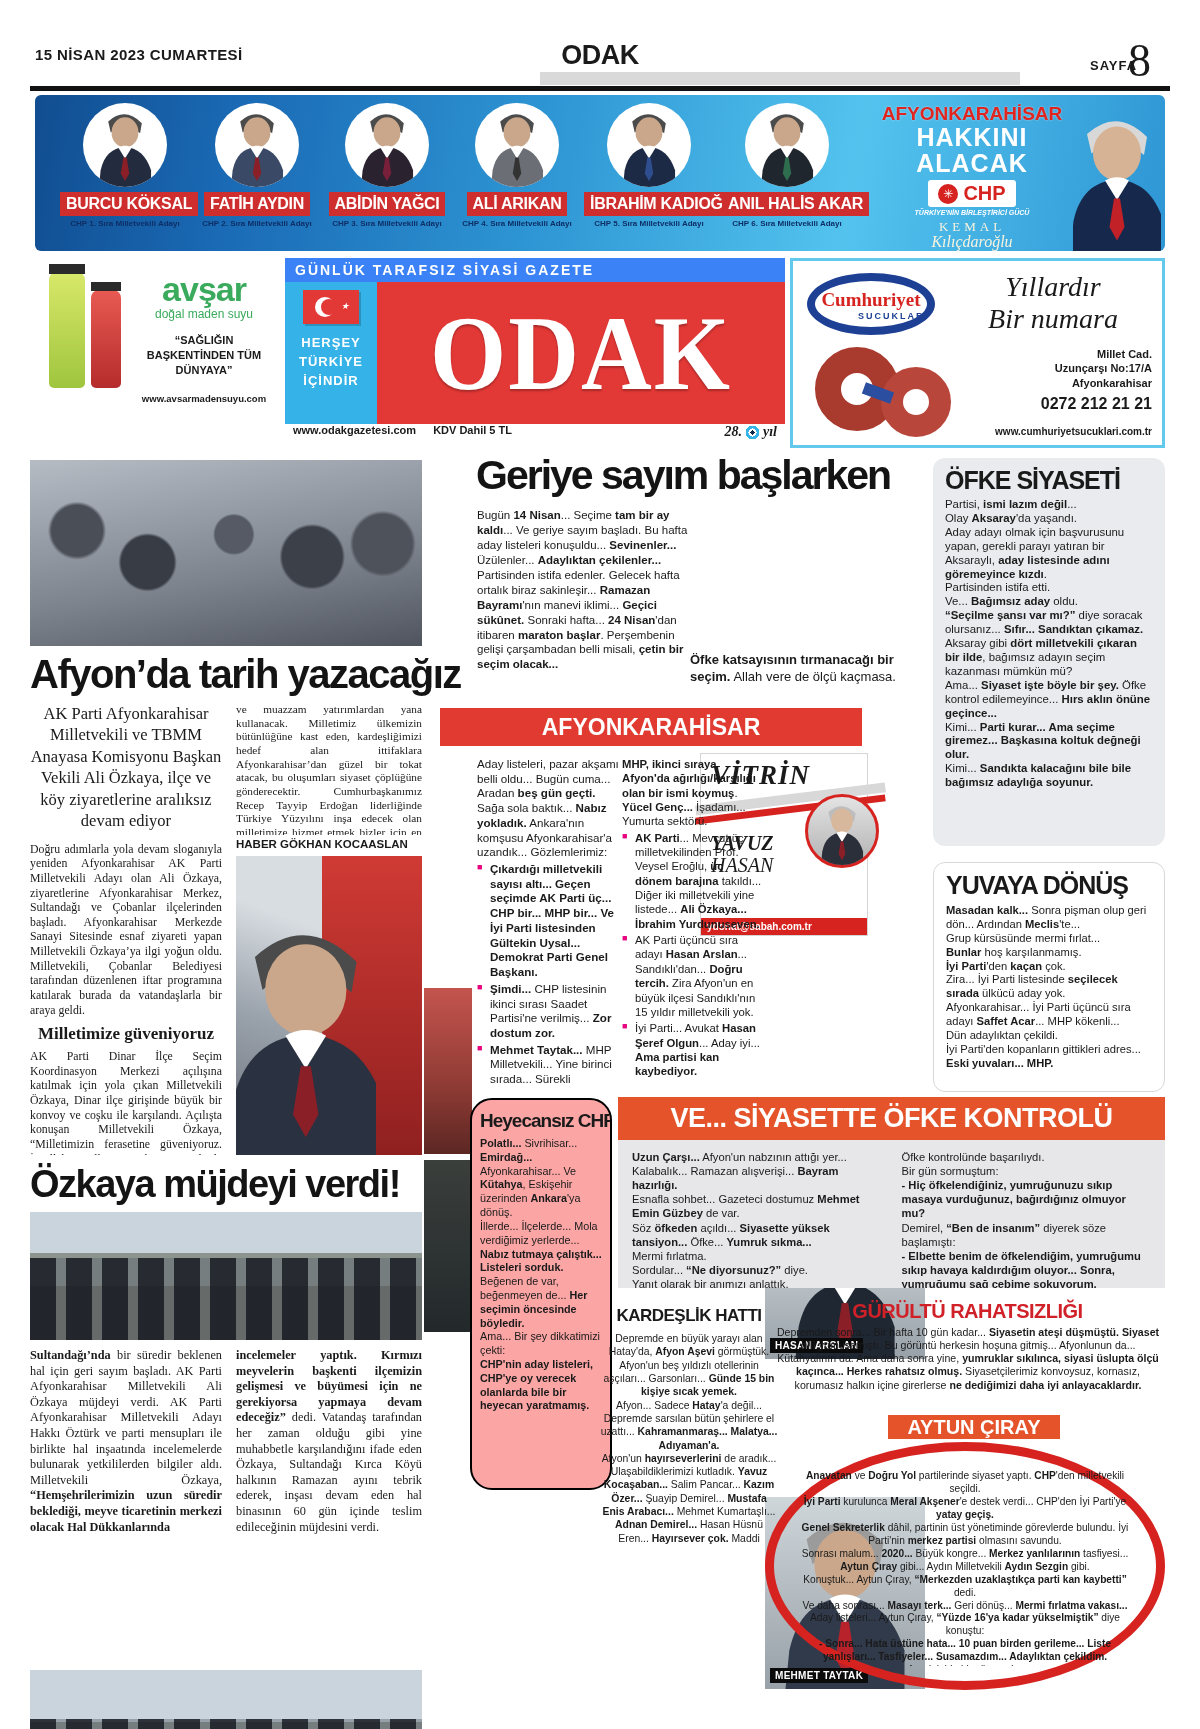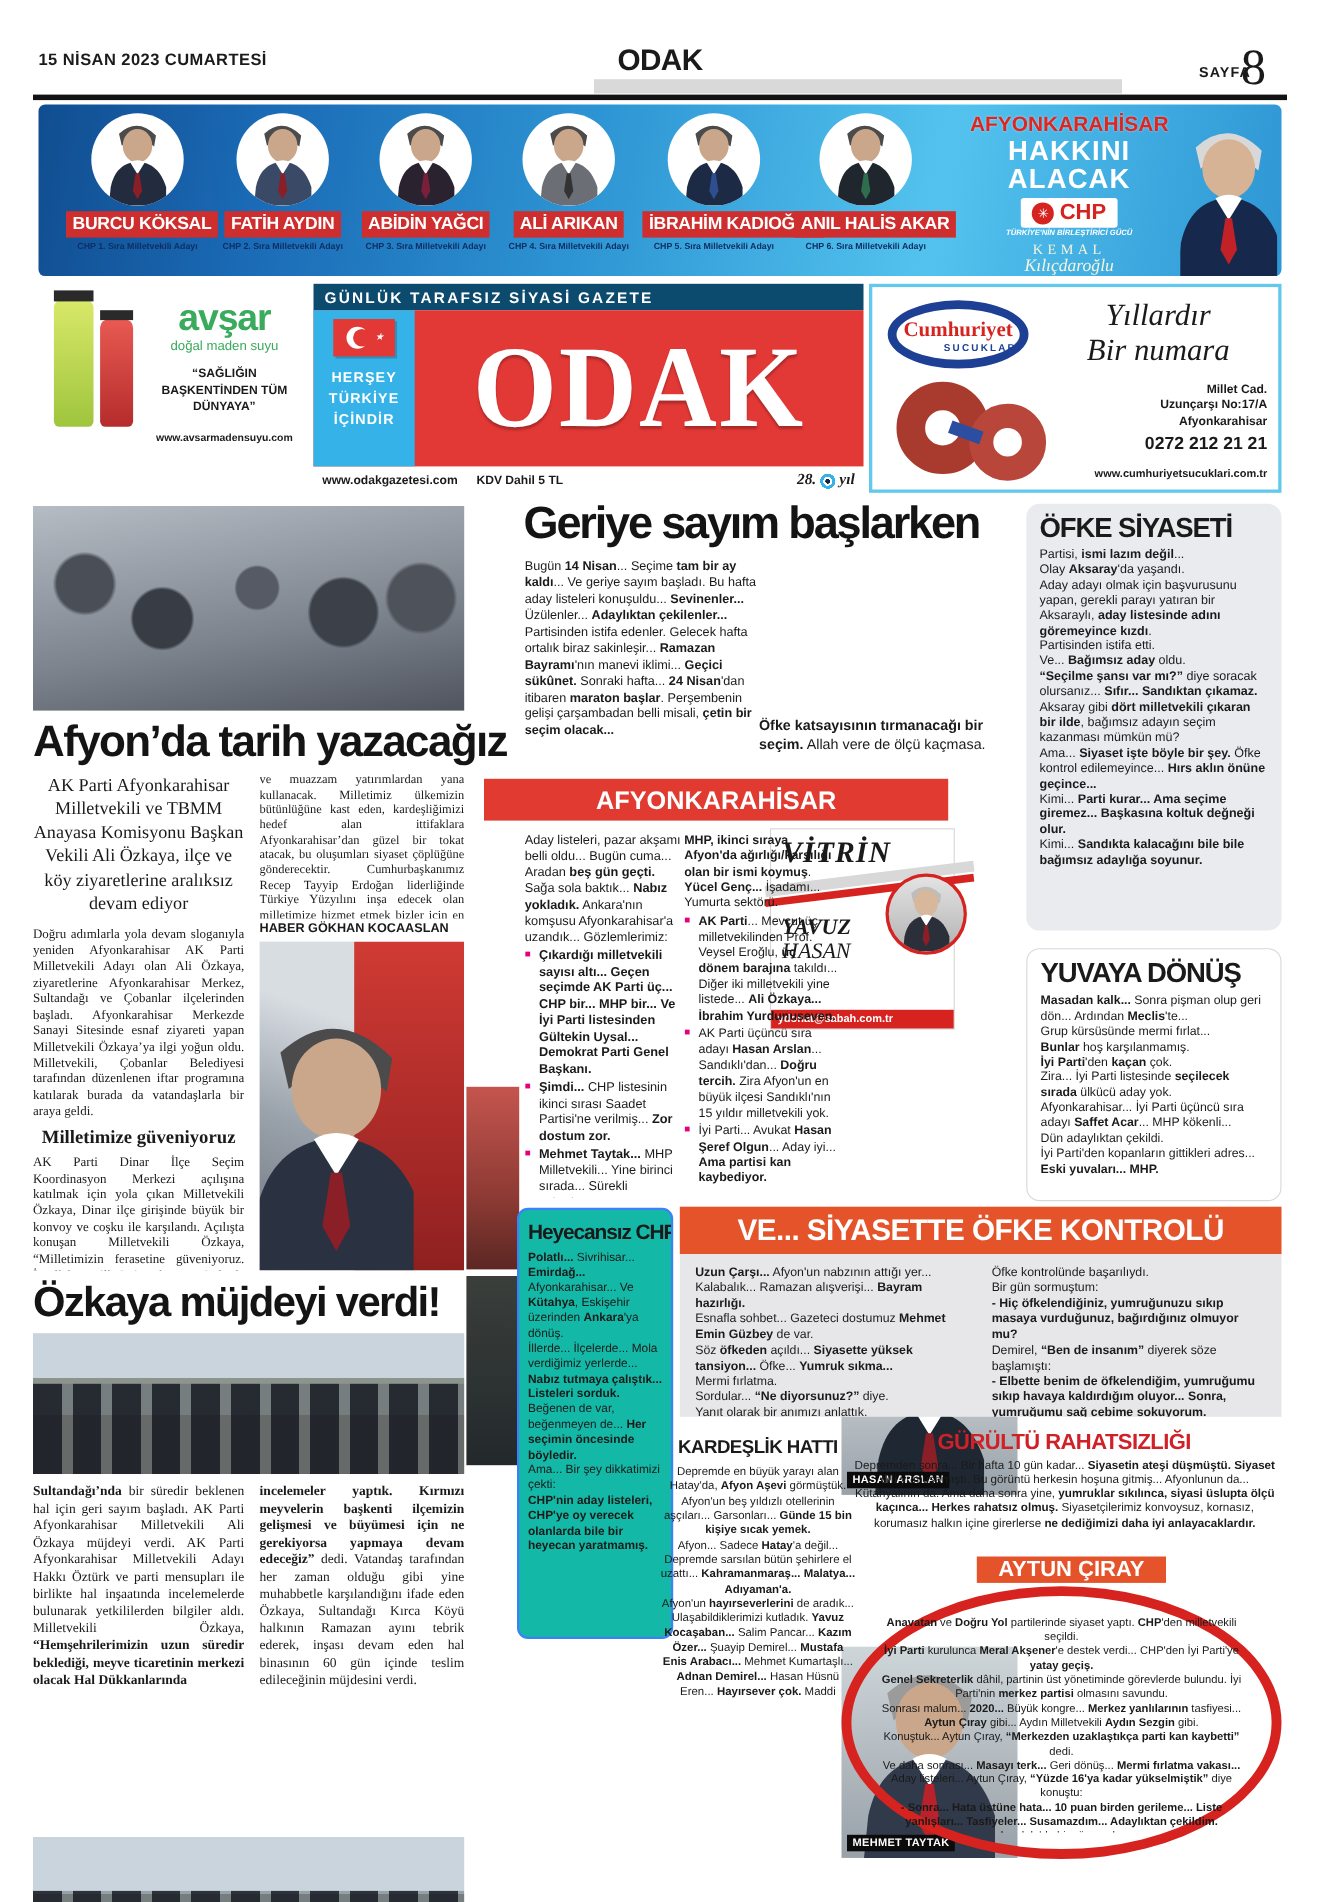--- a/index.html
+++ b/index.html
@@ -36,32 +36,32 @@
   .ph-outdoor{background:linear-gradient(#c9d4dc 0 32%,#8d948e 32% 58%,#6f7268 58% 100%);position:relative;overflow:hidden}
   .figs{position:absolute;left:0;right:0;bottom:0;height:64%;background:repeating-linear-gradient(90deg,rgba(24,28,36,.88) 0 26px,rgba(90,98,108,.45) 26px 36px)}
   .ph-flag{background:linear-gradient(200deg,#d8dde2 0 30%,#9aa2ab 60%,#6a707a);position:relative;overflow:hidden}
   .flagred{position:absolute;top:0;right:0;width:54%;height:100%;background:linear-gradient(#d03a34,#8f2020)}
   .strip1{background:linear-gradient(#c4554e,#8e3a34 60%,#5c2723)}
   .strip2{background:linear-gradient(#3a3f3c,#23282b)}
   
   .roundbox{border-radius:12px}
   .ofkebox{background:#e9ebee}
   .yuvabox{background:#fff;border:1.5px solid #d8d8d8}
-  .heybox{background:#14b8a6;border:2px solid #3b82f6;border-radius:10px}
+  .heybox{background:#fca5a5;border:2px solid #000000;border-radius:22px}
   .redband{background:#e13a30;color:#fff;display:flex;align-items:center;justify-content:center;font-weight:900}
   .orangeband{background:#e4532a;color:#fff;display:flex;align-items:center;justify-content:center;font-weight:900}
   .panel{background:#e7e7e9}
   .bl{position:relative;padding-left:13px;margin-top:2px}
   .bl::before{content:"■";position:absolute;left:0;top:0;color:#e6007e;font-size:9px}
   
-  .mast-black{background:#0c4a6e;color:#fff;font-weight:800;letter-spacing:2px;display:flex;align-items:center;padding-left:10px;font-size:14px}
+  .mast-black{background:#3b82f6;color:#fff;font-weight:800;letter-spacing:2px;display:flex;align-items:center;padding-left:10px;font-size:14px}
   .mast-red{background:#e23836;position:relative}
   .mast-blue{position:absolute;left:0;top:0;width:92px;height:100%;background:#35b3e8;text-align:center}
   .odak-logo{position:absolute;left:92px;right:0;top:0;height:100%;display:flex;align-items:center;justify-content:center;color:#fff;font-family:"Liberation Serif",serif;font-weight:700;font-size:98px;transform:scaleY(1.08);letter-spacing:2px;text-shadow:0 2px 2px rgba(0,0,0,.25)}
-  .mast-strip{background:#fff;display:flex;align-items:center;justify-content:space-between;padding:0 8px;font-size:11px;font-weight:800}
+  .mast-strip{background:#fff;display:flex;align-items:flex-start;justify-content:space-between;padding:0 8px;font-size:11px;font-weight:800}
   .eye{display:inline-block;width:15px;height:15px;border-radius:50%;background:radial-gradient(circle,#10264f 0 20%,#fff 21% 38%,#35b3e8 39% 64%,#fff 65% 80%,#1d3f94 81% 100%);margin:0 3px;vertical-align:middle}
   .tflag{position:relative;width:56px;height:34px;background:#e23836;margin:8px auto 4px;box-shadow:2px 2px 0 rgba(0,0,0,.18)}
   .tflag .c1{position:absolute;left:12px;top:7px;width:20px;height:20px;border-radius:50%;background:#fff}
   .tflag .c2{position:absolute;left:18px;top:9px;width:16px;height:16px;border-radius:50%;background:#e23836}
   .tflag .st{position:absolute;right:10px;top:11px;color:#fff;font-size:9px}
   
   .vitrin{background:#fff;border:1px solid #d5d5d5;position:relative;overflow:visible}
   .vit-title{font-family:"Liberation Serif",serif;font-style:italic;font-weight:700;font-size:27px;letter-spacing:1px}
   .vit-stripe1{position:absolute;left:-6px;top:40px;width:115%;height:10px;background:#d8d8d8;transform:rotate(-7deg)}
   .vit-stripe2{position:absolute;left:-6px;top:52px;width:115%;height:7px;background:#d6231f;transform:rotate(-7deg)}

